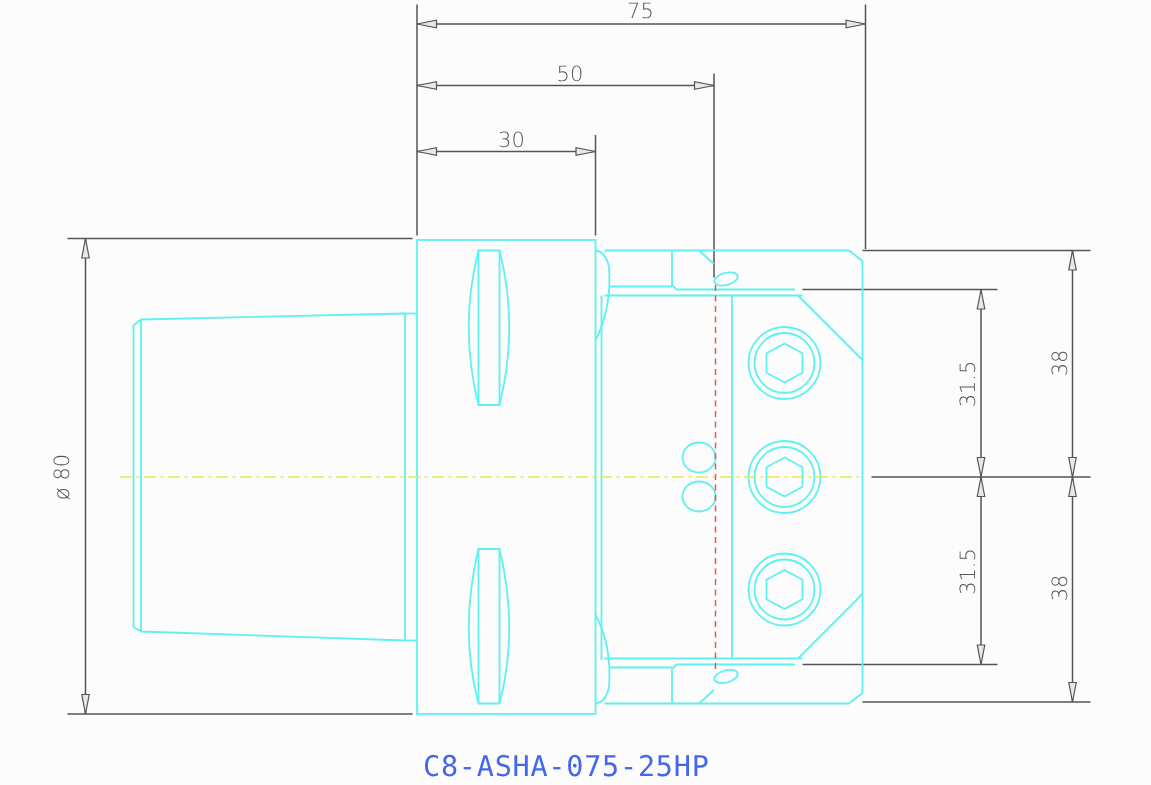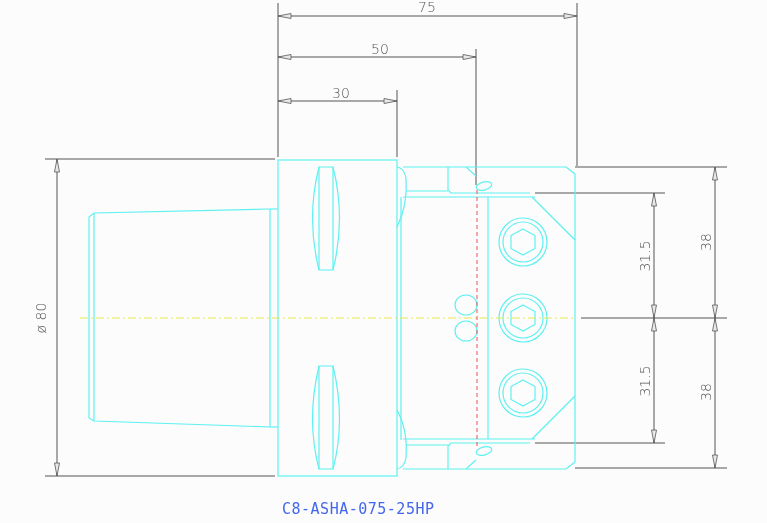--- a/index.html
+++ b/index.html
@@ -7,21 +7,21 @@
          font-family: "DejaVu Sans", sans-serif; }
   #drawing { position: absolute; left: 0; top: 0; }
   .geo { fill: none; stroke: #5ff0f2; stroke-width: 1.2; }
   .dim { fill: none; stroke: #555; stroke-width: 1; }
   .arrow { fill: #e8e8e8; stroke: #555; stroke-width: 0.8; }
   .dimtext { font-family: "DejaVu Sans", sans-serif; font-size: 14px; fill: #555;
              font-weight: 300; }
   .center { stroke: #e9e94a; stroke-width: 1; stroke-dasharray: 8 3 2 3; fill: none; }
   .cutline { stroke: #f05050; stroke-width: 1; stroke-dasharray: 4 3; fill: none; }
   #part-label { position: absolute; left: 282px; top: 500px; color: #4466ee;
-                font-family: "DejaVu Sans Mono", monospace; font-size: 15px;
+                font-family: "DejaVu Sans Mono", monospace; font-size: 19px;
                 letter-spacing: 0.5px; }
 </style>
 </head>
 <body>
 
 <svg id="drawing" width="767" height="523" viewBox="0 0 767 523" xmlns="http://www.w3.org/2000/svg">
 
   <g>
 
     <line class="dim" x1="278" y1="3" x2="278" y2="157"></line>

